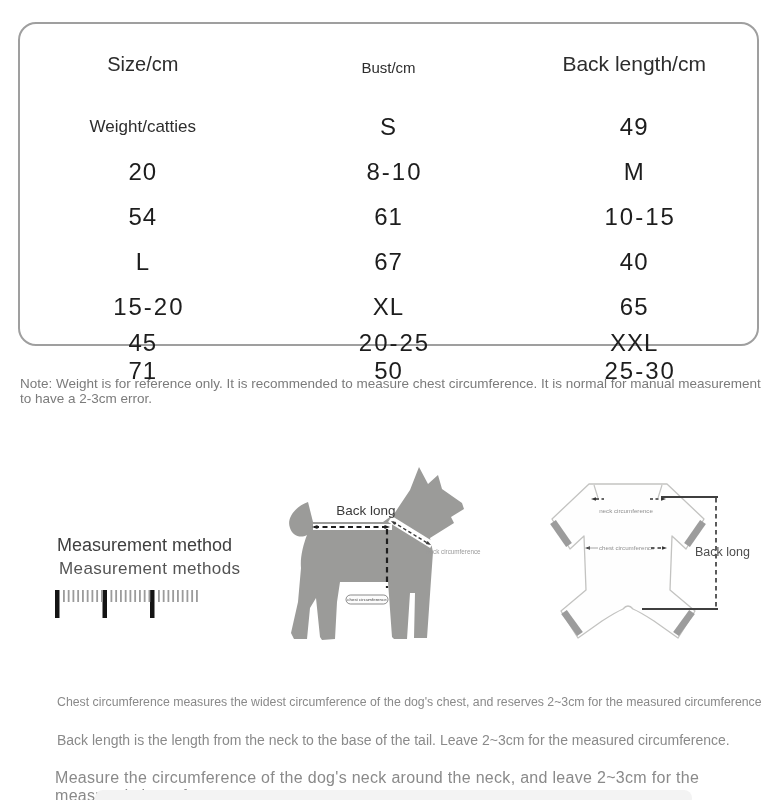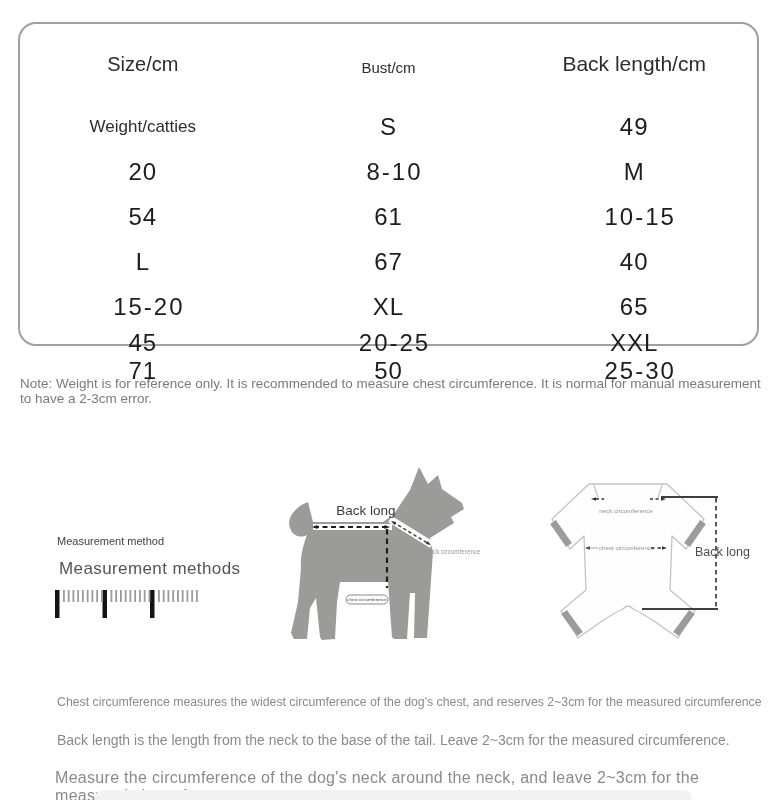--- a/index.html
+++ b/index.html
@@ -17,21 +17,21 @@
   .th.c1{font-size:15px;margin-top:6px;}
   .th.c2{font-size:21px;}
   .th.c3{font-size:17px;}
   .td{color:#1d1d1d;font-size:24px;font-weight:500;letter-spacing:1px;}
   .td.c3{letter-spacing:2px;margin-left:12px;}
 
   
   .note{left:20px;top:376px;width:746px;font-size:13.5px;color:#7b7b7b;}
 
   
-  .mm-small{left:57px;top:535px;font-size:11px;color:#3f3f3f;}
+  .mm-small{left:57px;top:535px;font-size:18px;color:#3f3f3f;}
   .mm-large{left:59px;top:559px;font-size:17px;color:#545454;letter-spacing:0.4px;}
   .ruler{left:55px;top:590px;}
 
   
   .dog-svg{left:280px;top:440px;}
   .garment-svg{left:528px;top:440px;}
   svg text{font-family:"Liberation Sans",sans-serif;}
 
   
   .instr{color:#8a8a8a;}

